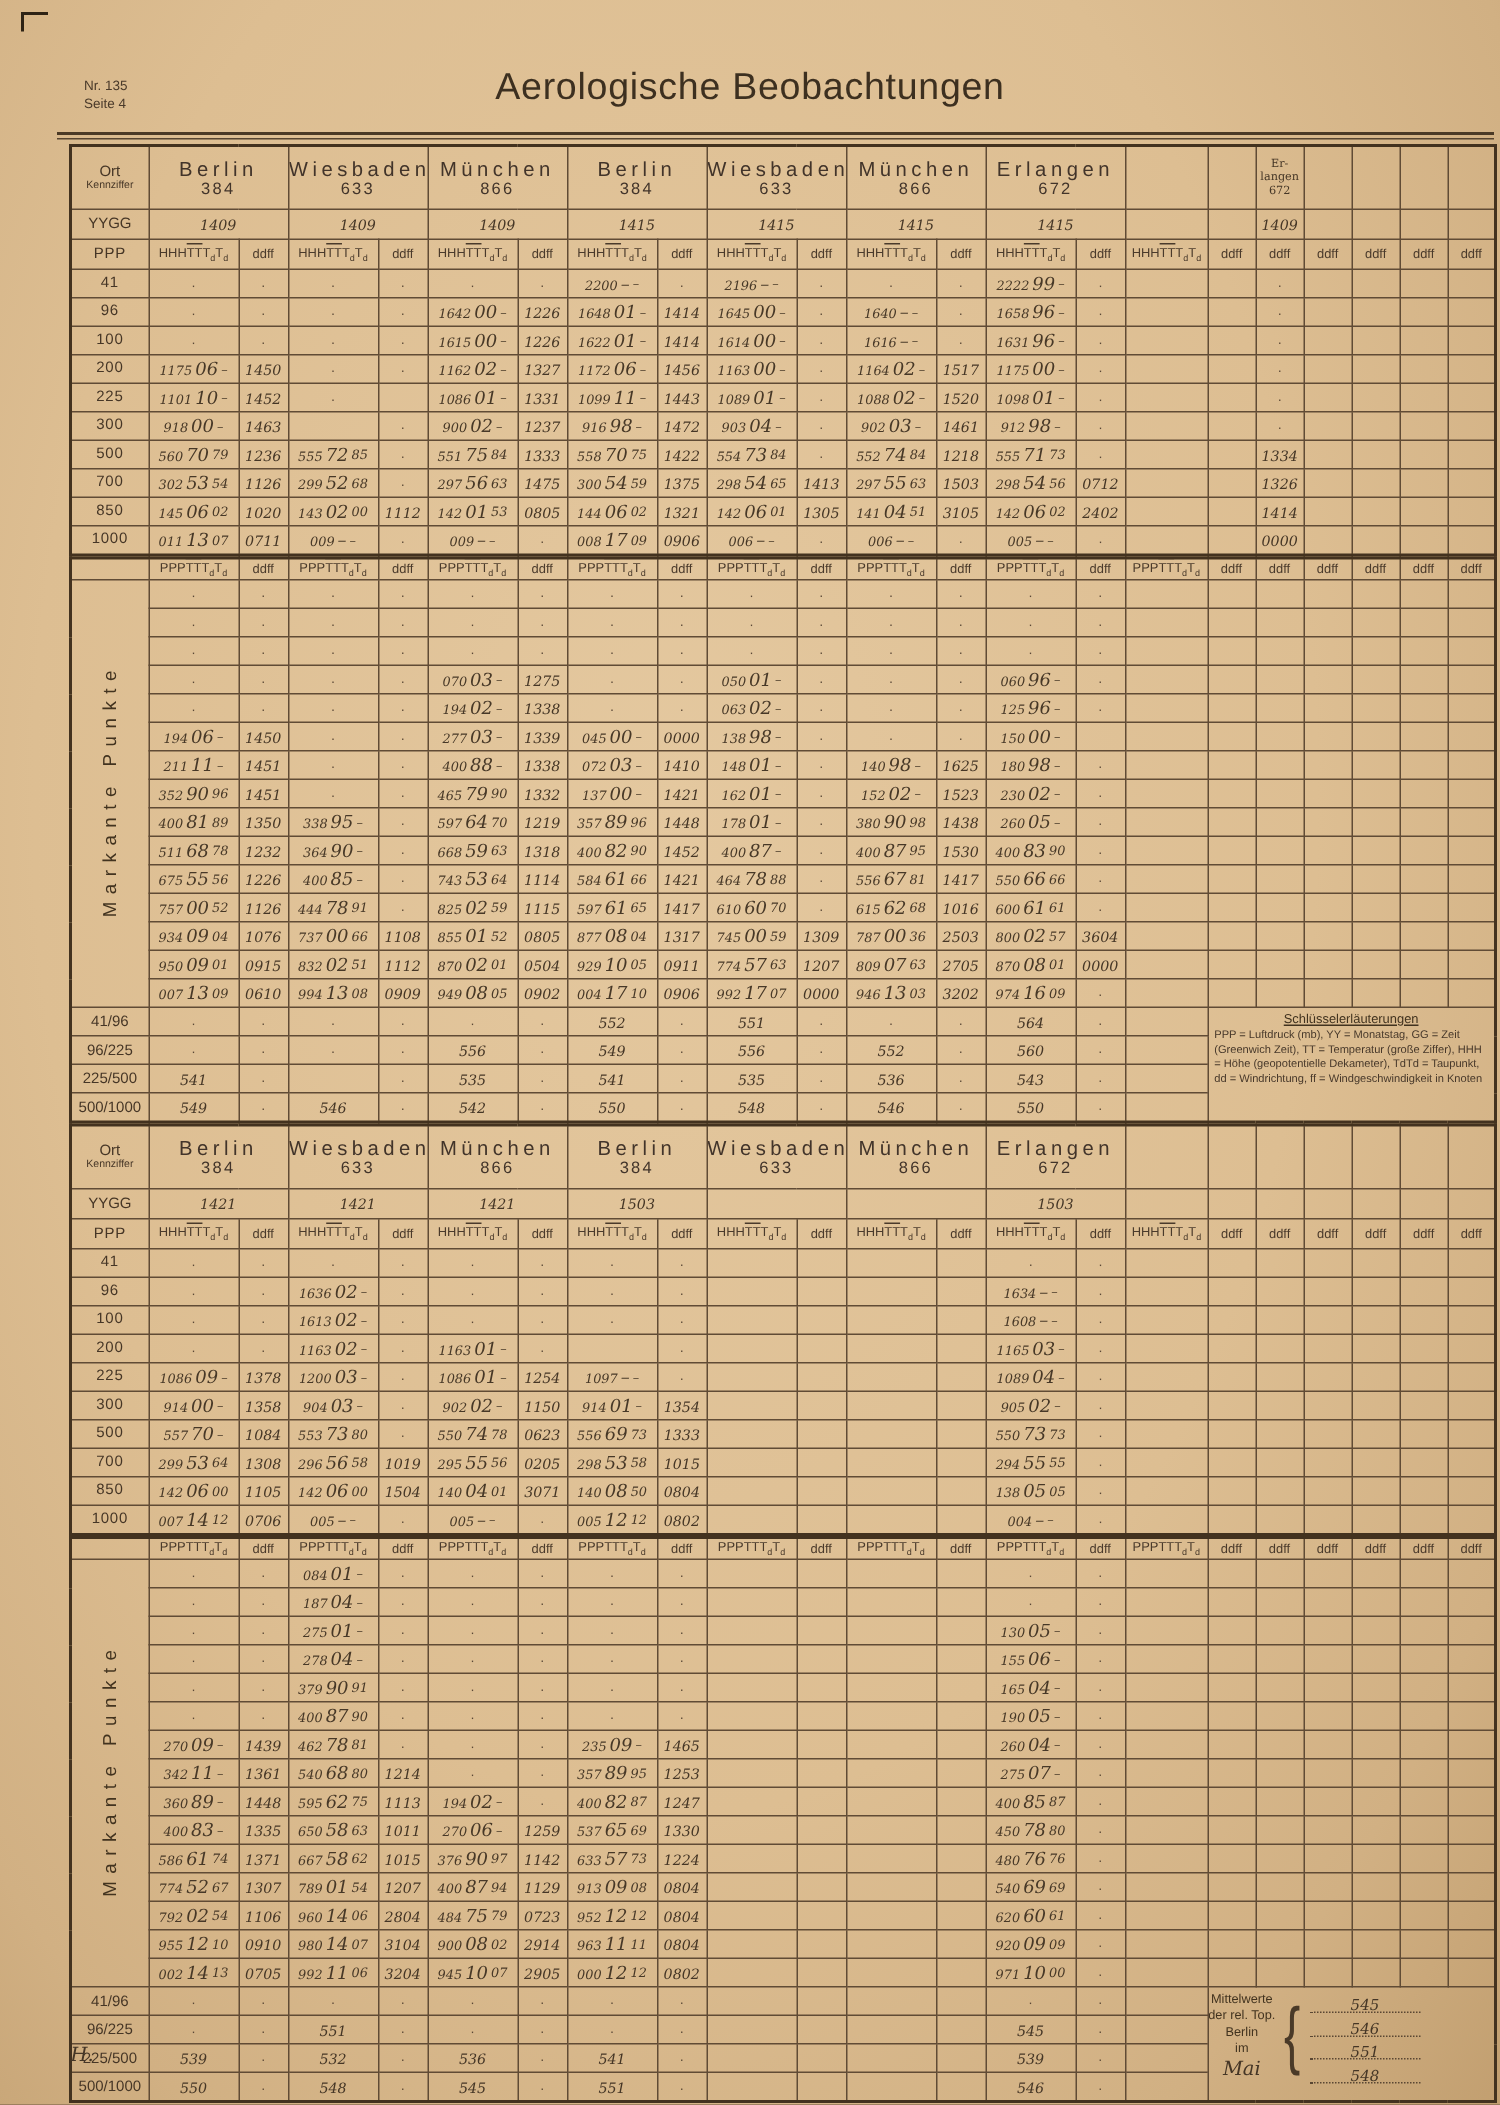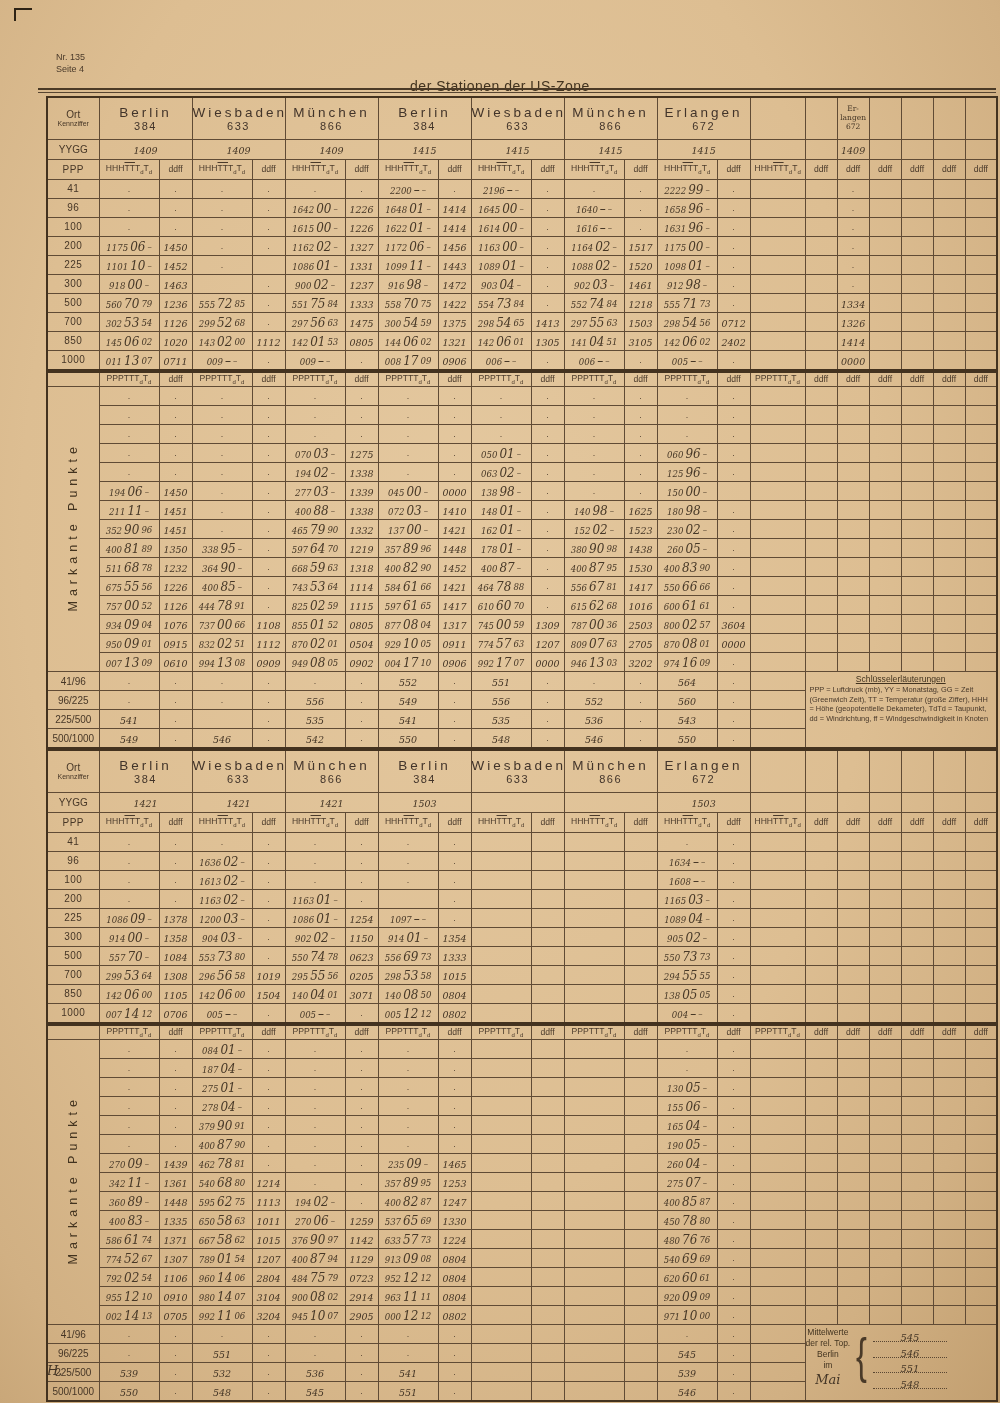--- a/index.html
+++ b/index.html
@@ -63,21 +63,21 @@
 <body>
 
 <div class="page">
   <div class="cmark"></div>
 
   <div class="doc-nr">
     <div>Nr. 135</div>
     <div>Seite 4</div>
   </div>
 
-  <div class="doc-subtitle">der Stationen der US-Zone</div>
+  <div class="doc-title">Aerologische Beobachtungen</div>
 
 
   <div class="top-rule"></div>
 
   <div id="tables">
       <table class="grid">
         <colgroup>
           <col style="width: 52px;">
           <col style="width: 60px;">
           <col style="width: 33px;">

